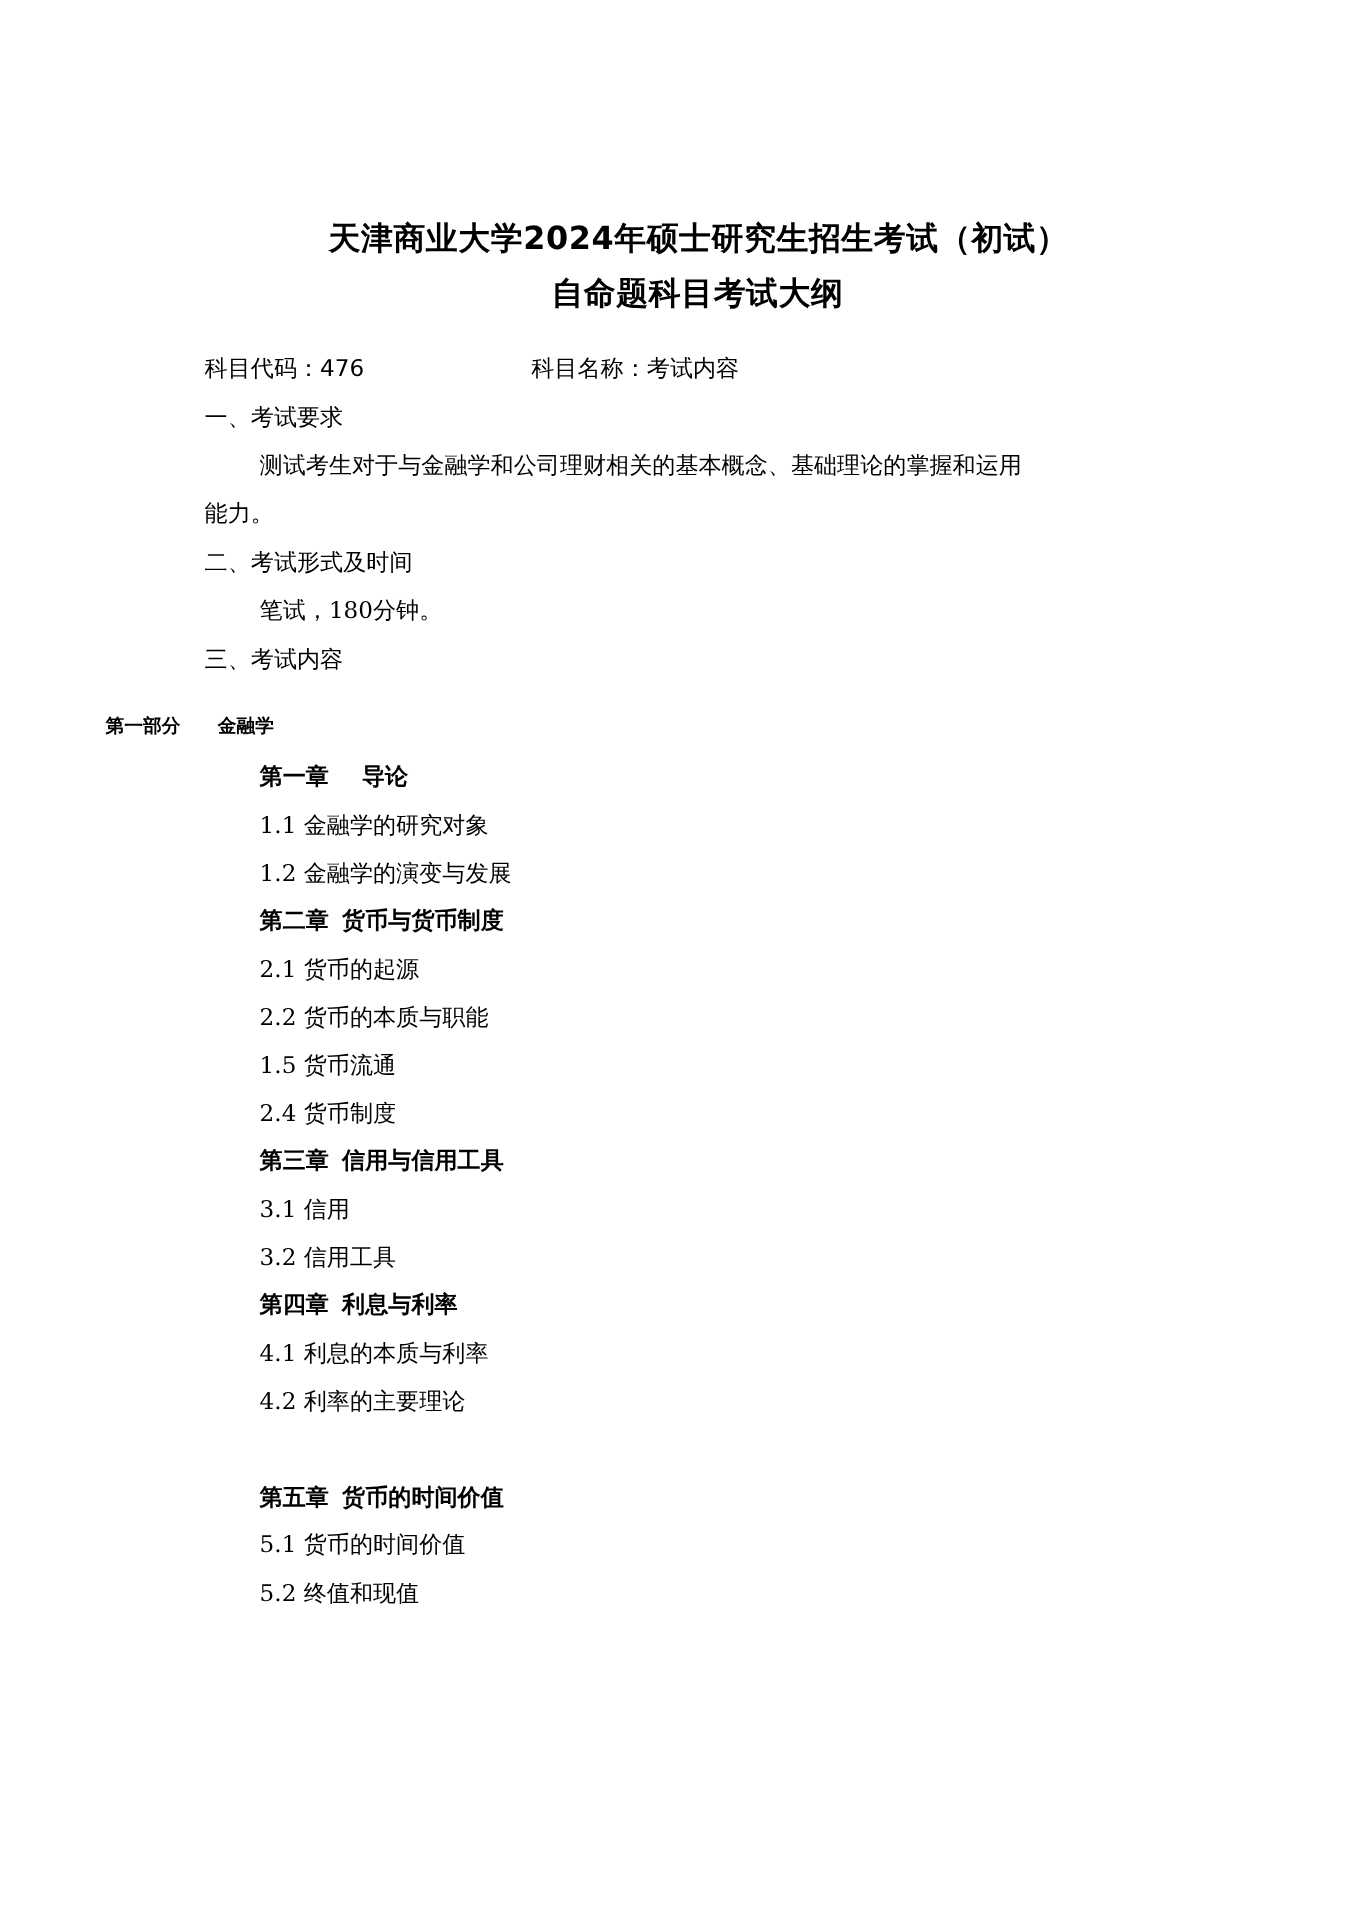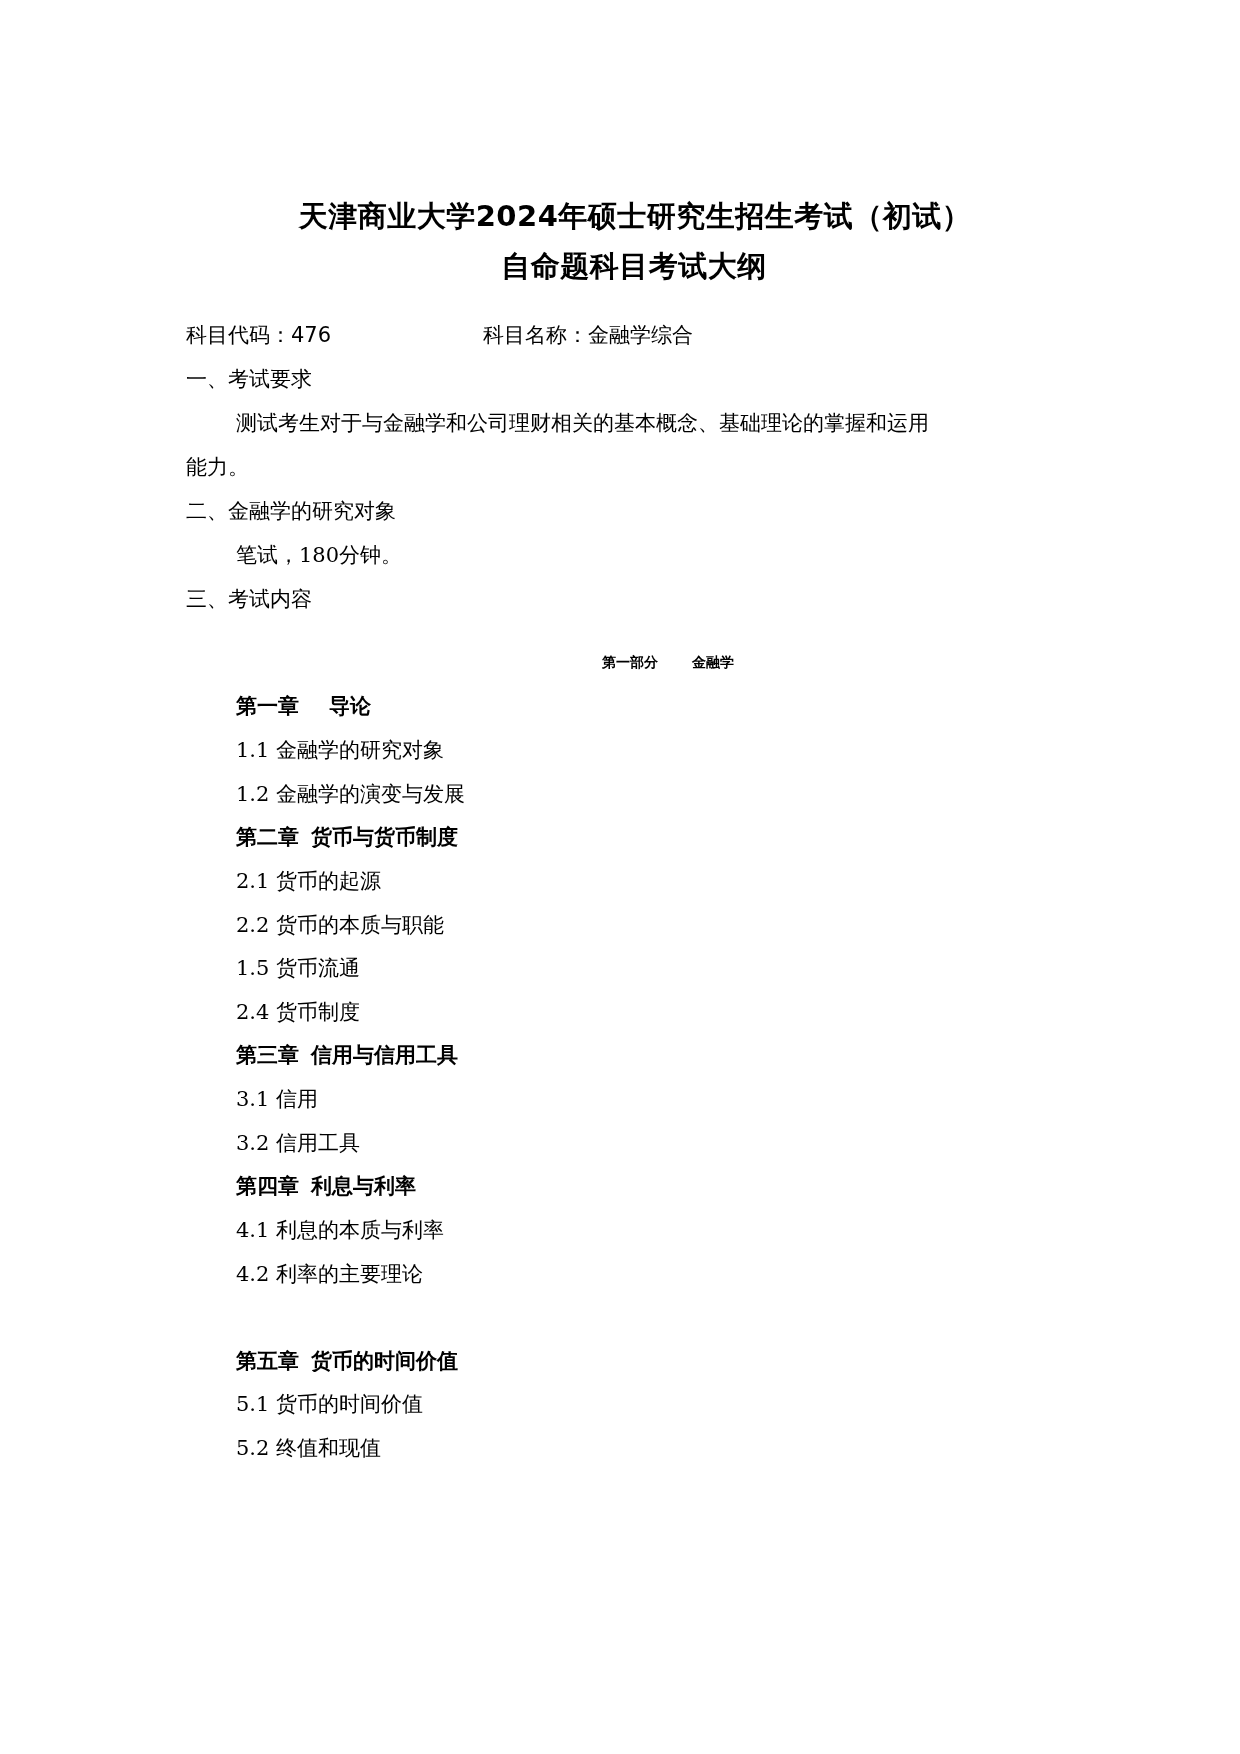--- a/index.html
+++ b/index.html
@@ -59,52 +59,51 @@
     }
     .meta-row .meta-item { position: absolute; top: 0; white-space: nowrap; }
     .meta-row .code { left: 0; }
     .meta-row .name { left: 297px; }
 
     .part-title {
       position: absolute;
       top: 647px;
       left: 0;
       width: 1240px;
-      text-align: center;
-      font-family: Liberation Sans, sans-serif;
+      font-family: Liberation Mono, monospace;
       font-weight: bold;
-      font-size: 14px;
+      font-size: 17px;
       line-height: 30px;
       white-space: nowrap;
       padding-left: 96px;
       box-sizing: border-box;
     }
     .part-title .gap { display: inline-block; width: 34px; }
 
     .chapter .gap { display: inline-block; width: 12px; }
     .chapter.wide .gap { display: inline-block; width: 30px; }
   </style>
 </head>
 <body>
 
 <div class="page">
 
   <div class="title t1">天津商业大学2024年硕士研究生招生考试（初试）</div>
   <div class="title t2">自命题科目考试大纲</div>
 
   <div class="meta-row">
     <span class="meta-item code">科目代码：476</span>
-    <span class="meta-item name">科目名称：金融学综合</span>
+    <span class="meta-item name">科目名称：考试内容</span>
   </div>
 
   <div class="line sans l0" style="top:364px">一、考试要求</div>
   <div class="line l1" style="top:408px">测试考生对于与金融学和公司理财相关的基本概念、基础理论的掌握和运用</div>
   <div class="line l0" style="top:452px">能力。</div>
 
-  <div class="line sans l0" style="top:496px">二、金融学的研究对象</div>
+  <div class="line sans l0" style="top:496px">二、考试形式及时间</div>
   <div class="line l1" style="top:540px">笔试，180分钟。</div>
 
   <div class="line l0" style="top:584px">三、考试内容</div>
 
   <div class="part-title">
     <span>第一部分</span><span class="gap"></span><span>金融学</span>
   </div>
 
   <div class="line sans bold l1 chapter wide" style="top:691px">
     <span>第一章</span><span class="gap"></span><span>导论</span>

